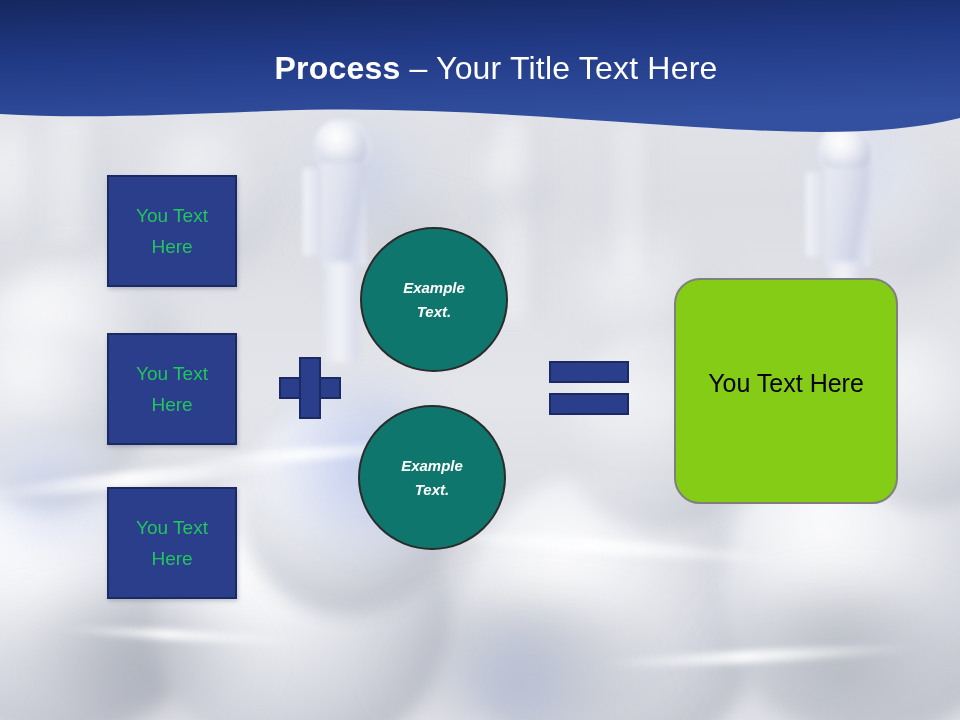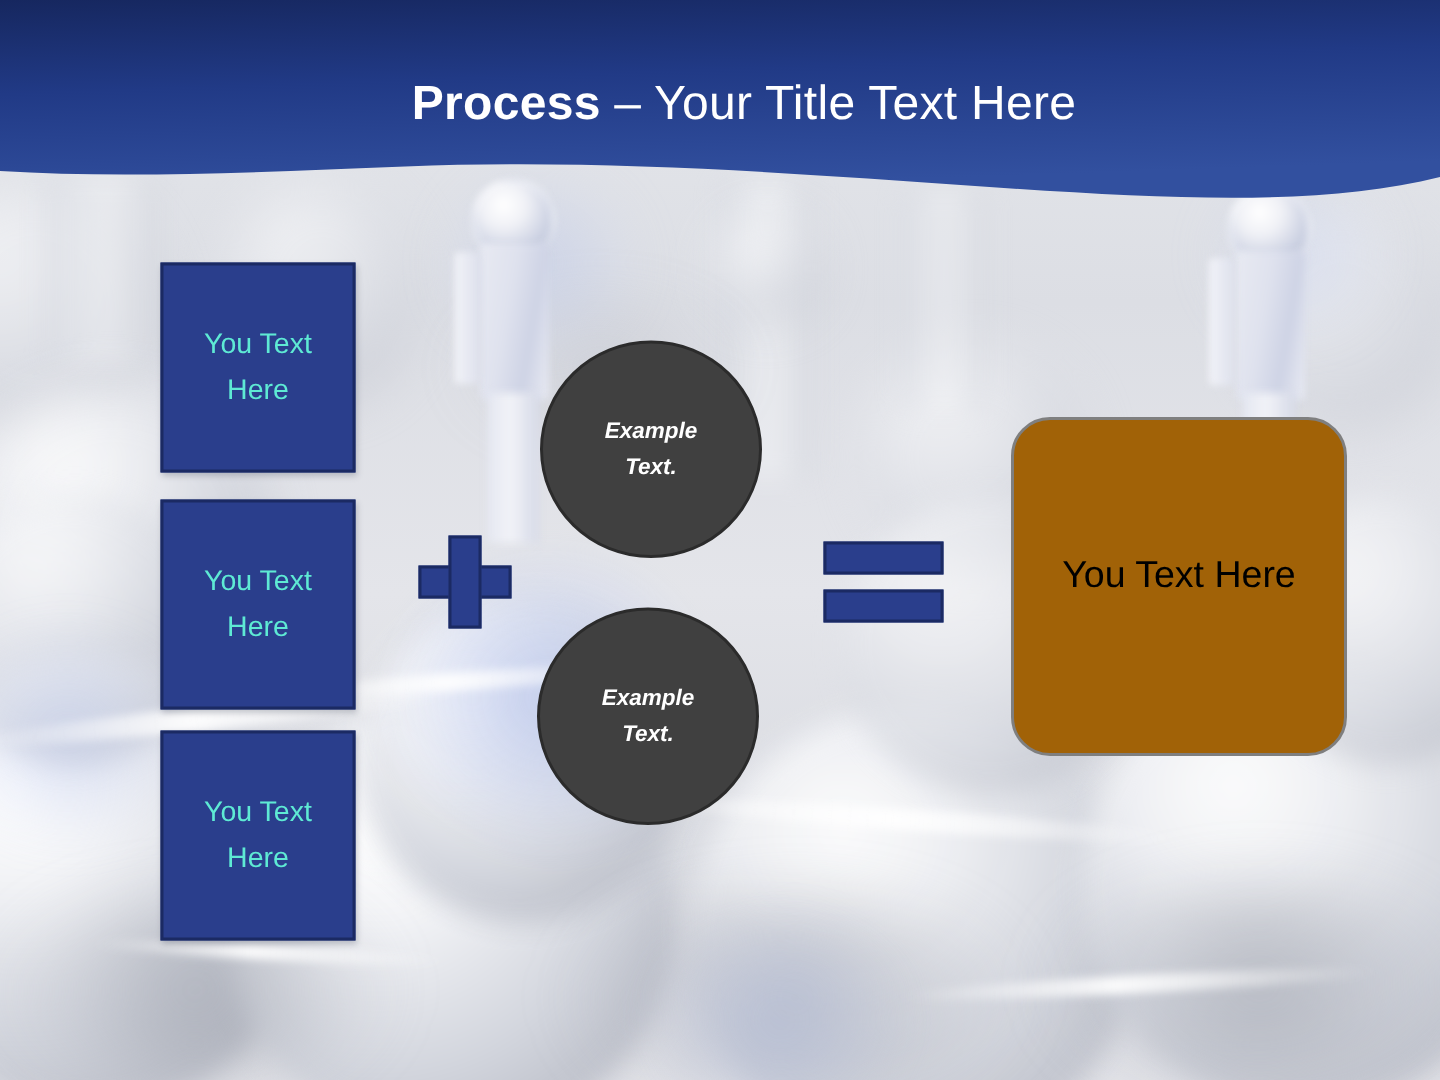--- a/index.html
+++ b/index.html
@@ -104,29 +104,29 @@
     white-space: nowrap;
     pointer-events: none;
   }
   .header-title .strong { font-weight: bold; }
   .header-title .light  { font-weight: normal; }
 
   
   .blue-box {
     position: absolute;
     width: 130px;
-    height: 140px;
+    height: 112px;
     background: #2a3e8c;
     border: 2px solid #1b2a63;
     box-sizing: border-box;
     display: flex;
     align-items: center;
     justify-content: center;
     text-align: center;
-    color: #5eead4;
+    color: #22c55e;
     font-size: 19px;
     line-height: 1.65;
     box-shadow: 1px 2px 4px rgba(70,75,95,.28);
   }
 
   
   .plus-sign {
     position: absolute;
     left: 279px;
     top: 357px;
@@ -161,42 +161,42 @@
   }
   .equals-sign .bar.top { top: 0; }
   .equals-sign .bar.bottom { top: 32px; }
 
   
   .grey-circle {
     position: absolute;
     width: 148px;
     height: 145px;
     border-radius: 50%;
-    background: #404040;
+    background: #0f766e;
     border: 2px solid #2b2b2b;
     box-sizing: border-box;
     display: flex;
     align-items: center;
     justify-content: center;
     text-align: center;
     color: #ffffff;
     font-size: 15px;
     font-weight: bold;
     font-style: italic;
     line-height: 1.6;
   }
 
   
   .result-box {
     position: absolute;
     left: 674px;
     top: 278px;
     width: 224px;
     height: 226px;
-    background: #a16207;
+    background: #84cc16;
     border: 2px solid #7f7f7f;
     border-radius: 26px;
     box-sizing: border-box;
     display: flex;
     align-items: center;
     justify-content: center;
     text-align: center;
     color: #000000;
     font-size: 25px;
   }

